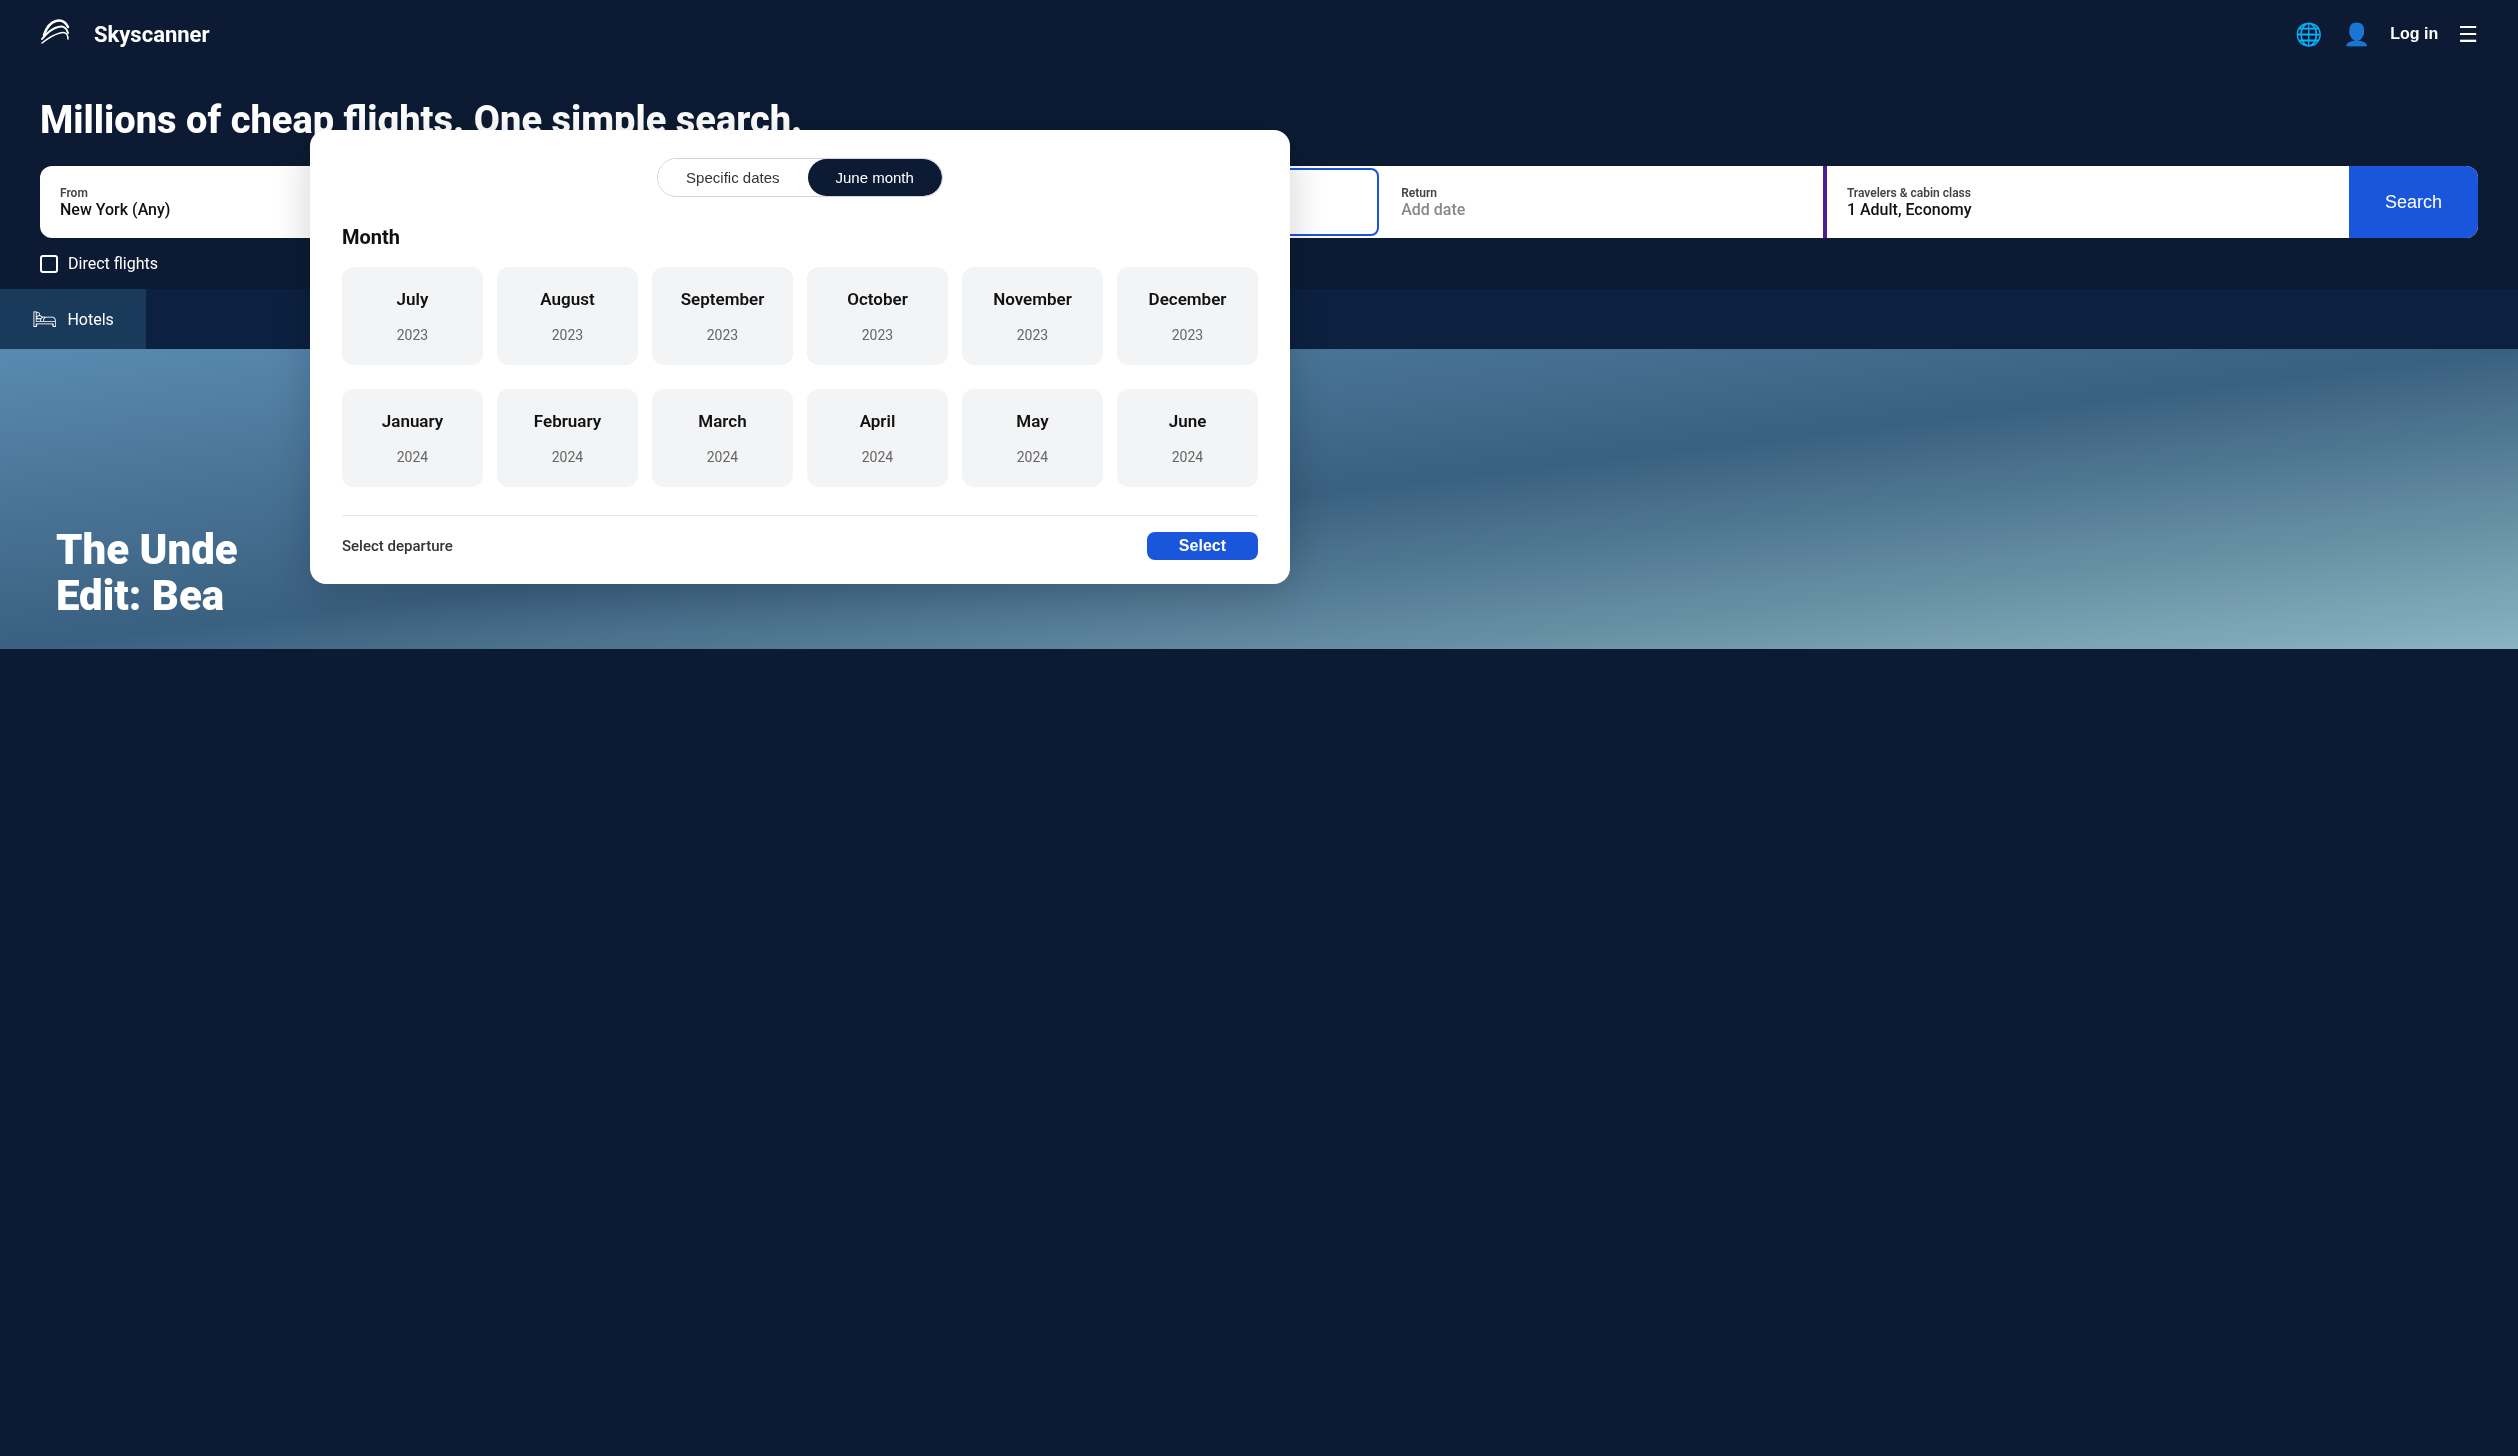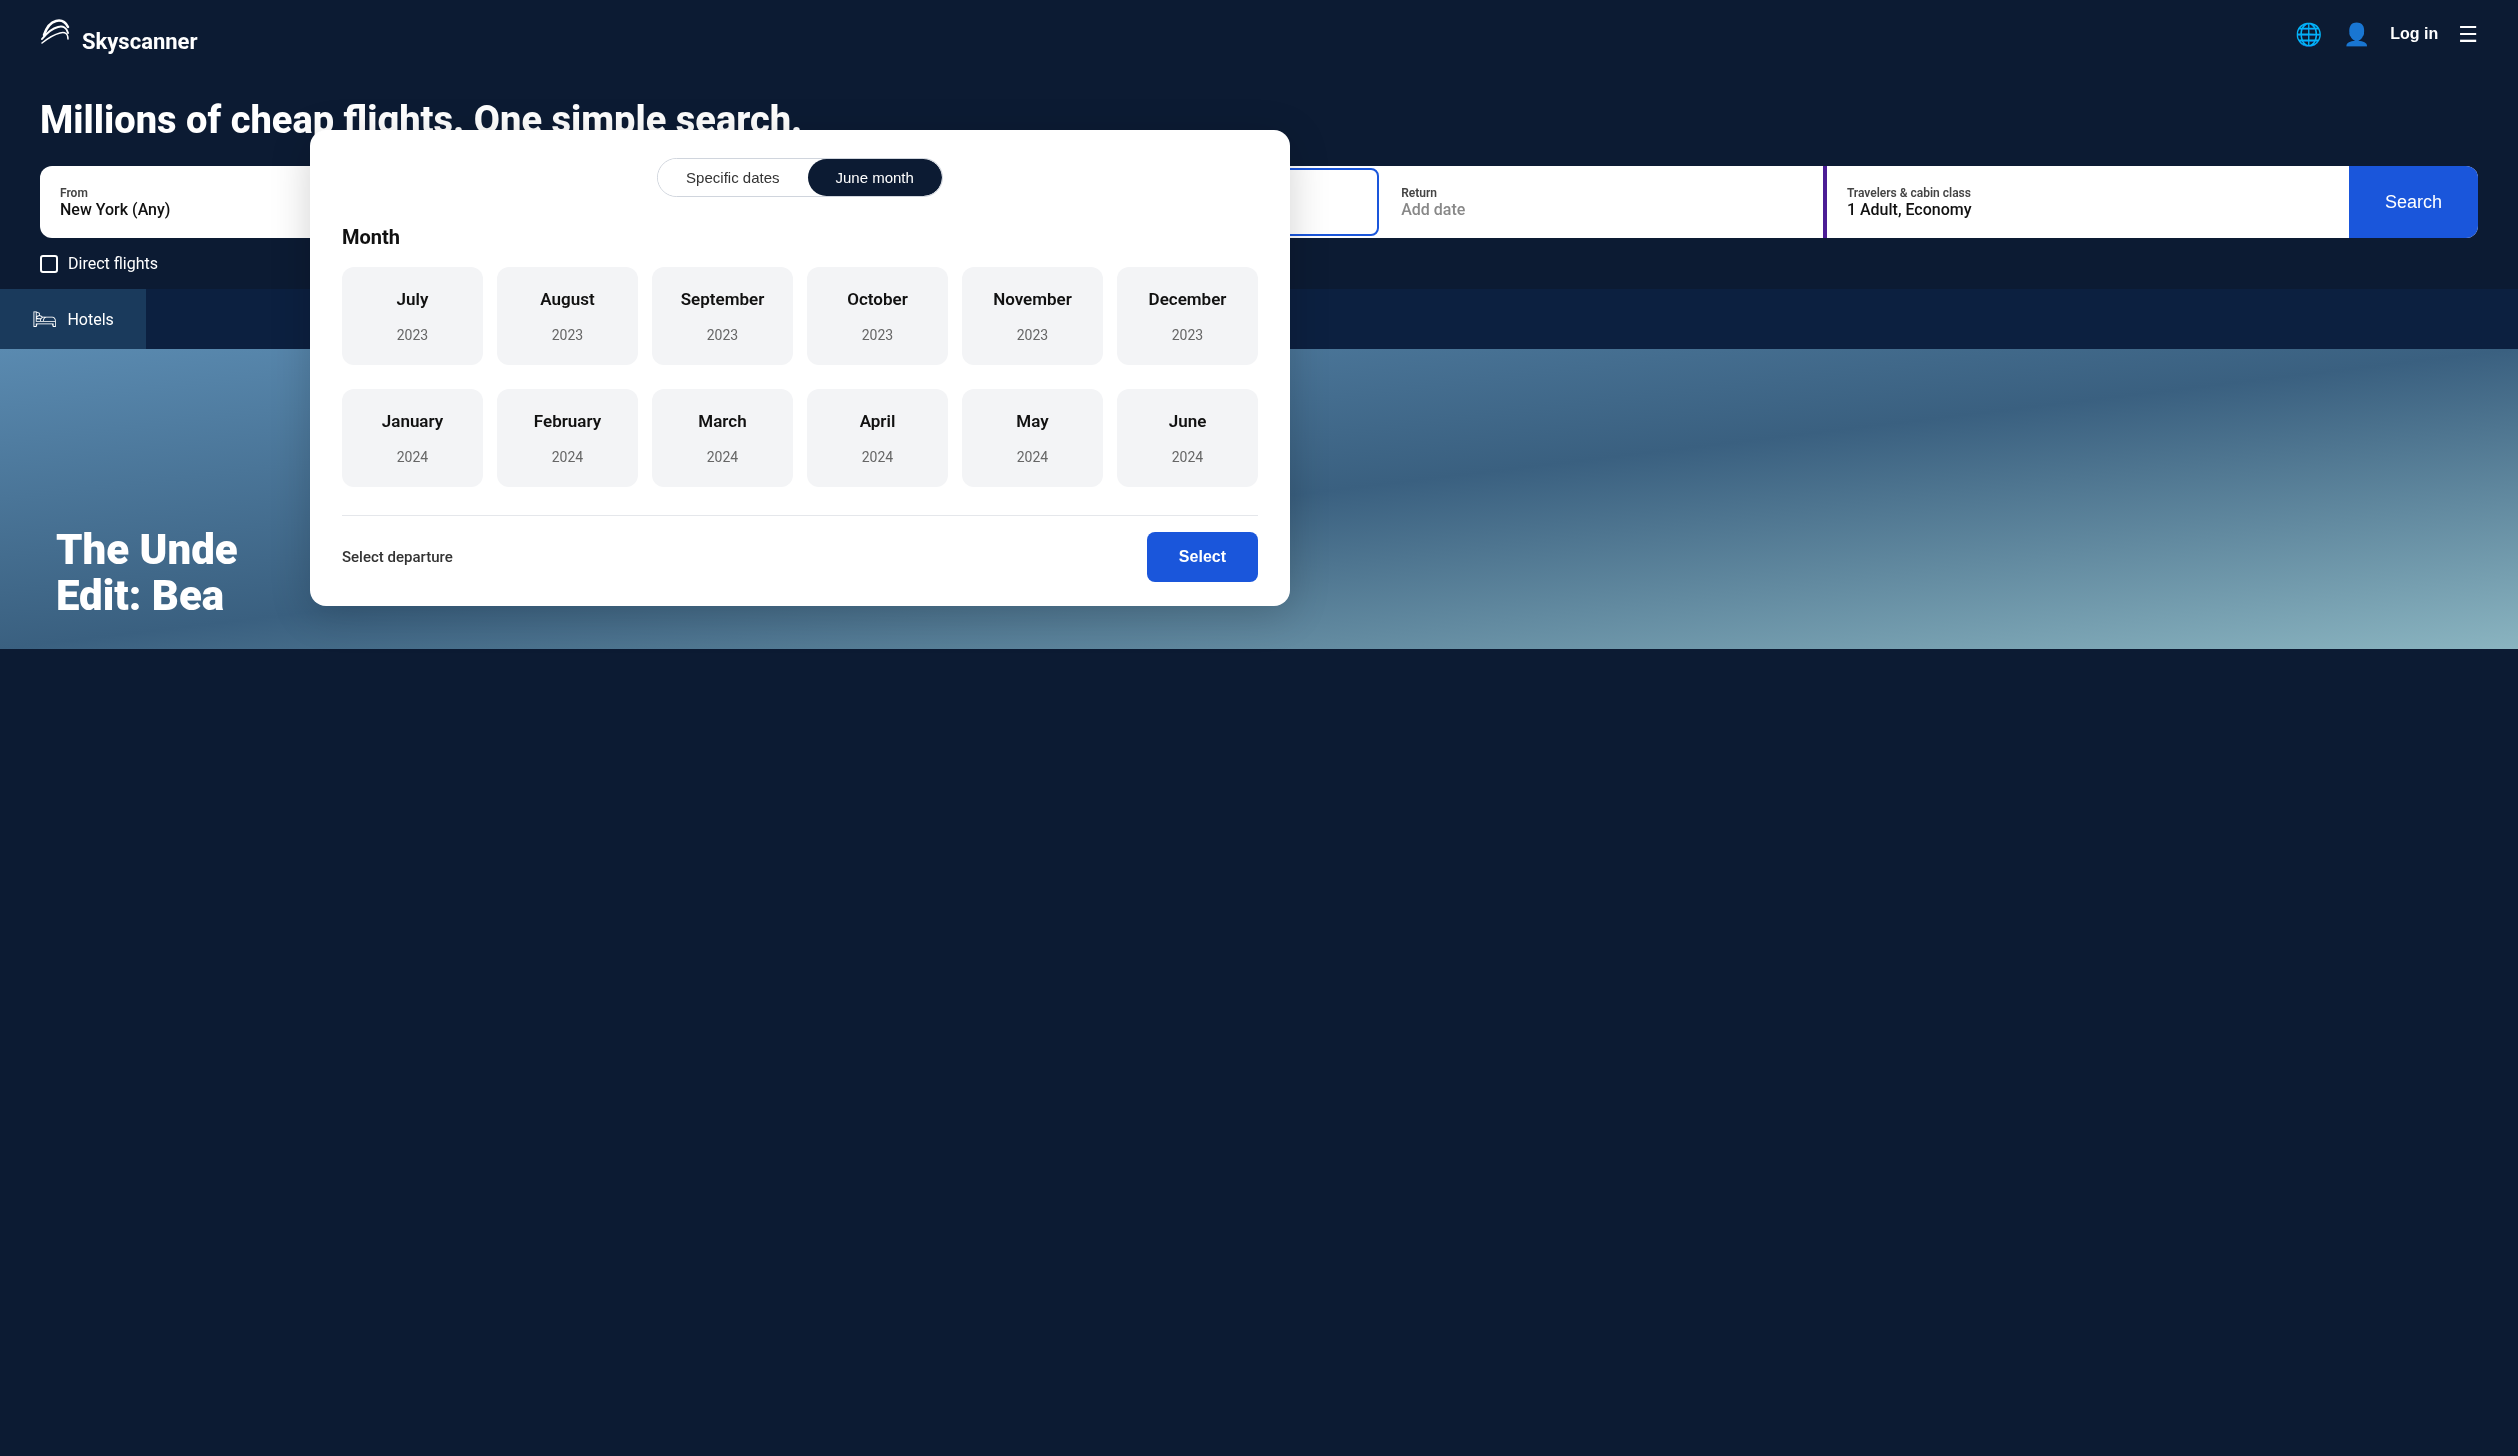--- a/index.html
+++ b/index.html
@@ -9,22 +9,22 @@
     .header {
       background: #0c1b33;
       display: flex;
       align-items: center;
       justify-content: space-between;
       padding: 0 40px;
       height: 68px;
     }
     .logo-area {
       display: flex;
-      align-items: flex-end;
-      gap: 10px;
+      align-items: center;
+      gap: 22px;
     }
     .logo-icon {
       color: white;
       font-size: 28px;
     }
     .logo-text {
       color: white;
       font-size: 22px;
       font-weight: 700;
     }
@@ -250,21 +250,21 @@
     .footer-text {
       font-size: 15px;
       color: #333;
       font-weight: 500;
     }
     .select-btn {
       background: #1a56db;
       color: white;
       border: none;
       border-radius: 8px;
-      padding: 16px 32px;
+      padding: 5px 32px;
       font-size: 16px;
       font-weight: 700;
       cursor: pointer;
       text-align: right;
     }
 
     
     .page-container {
       position: relative;
       width: 100%;

